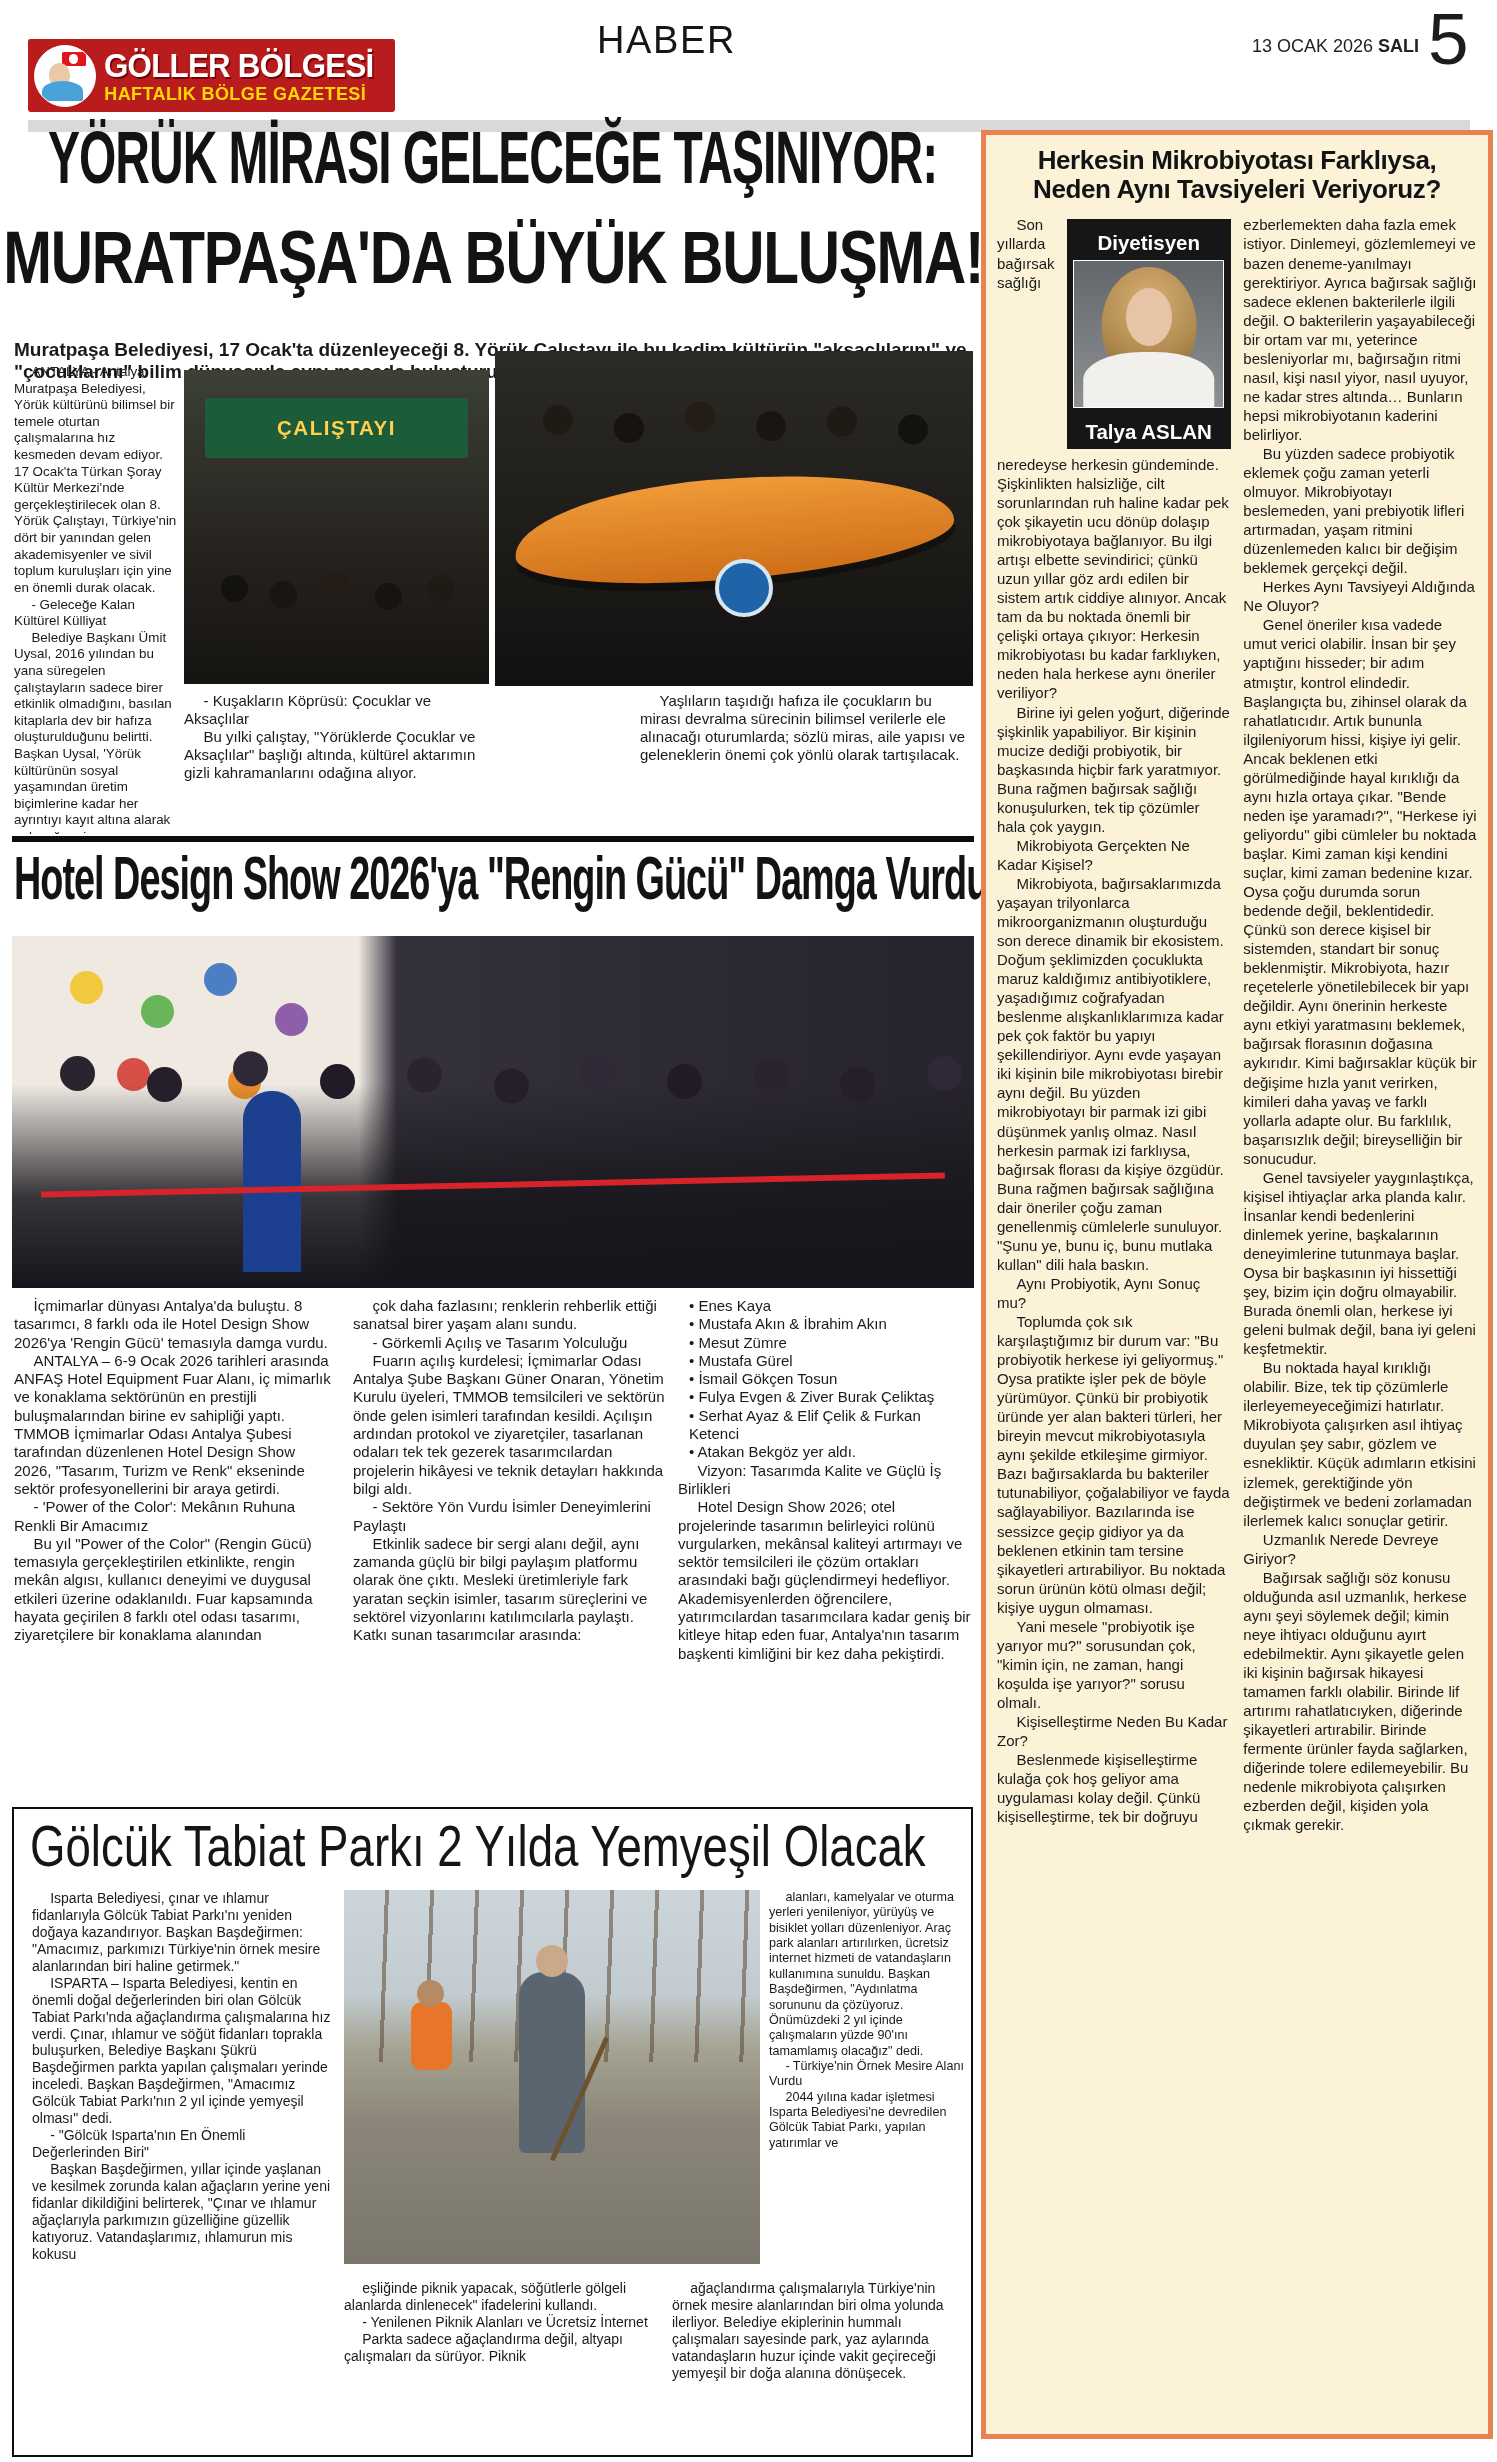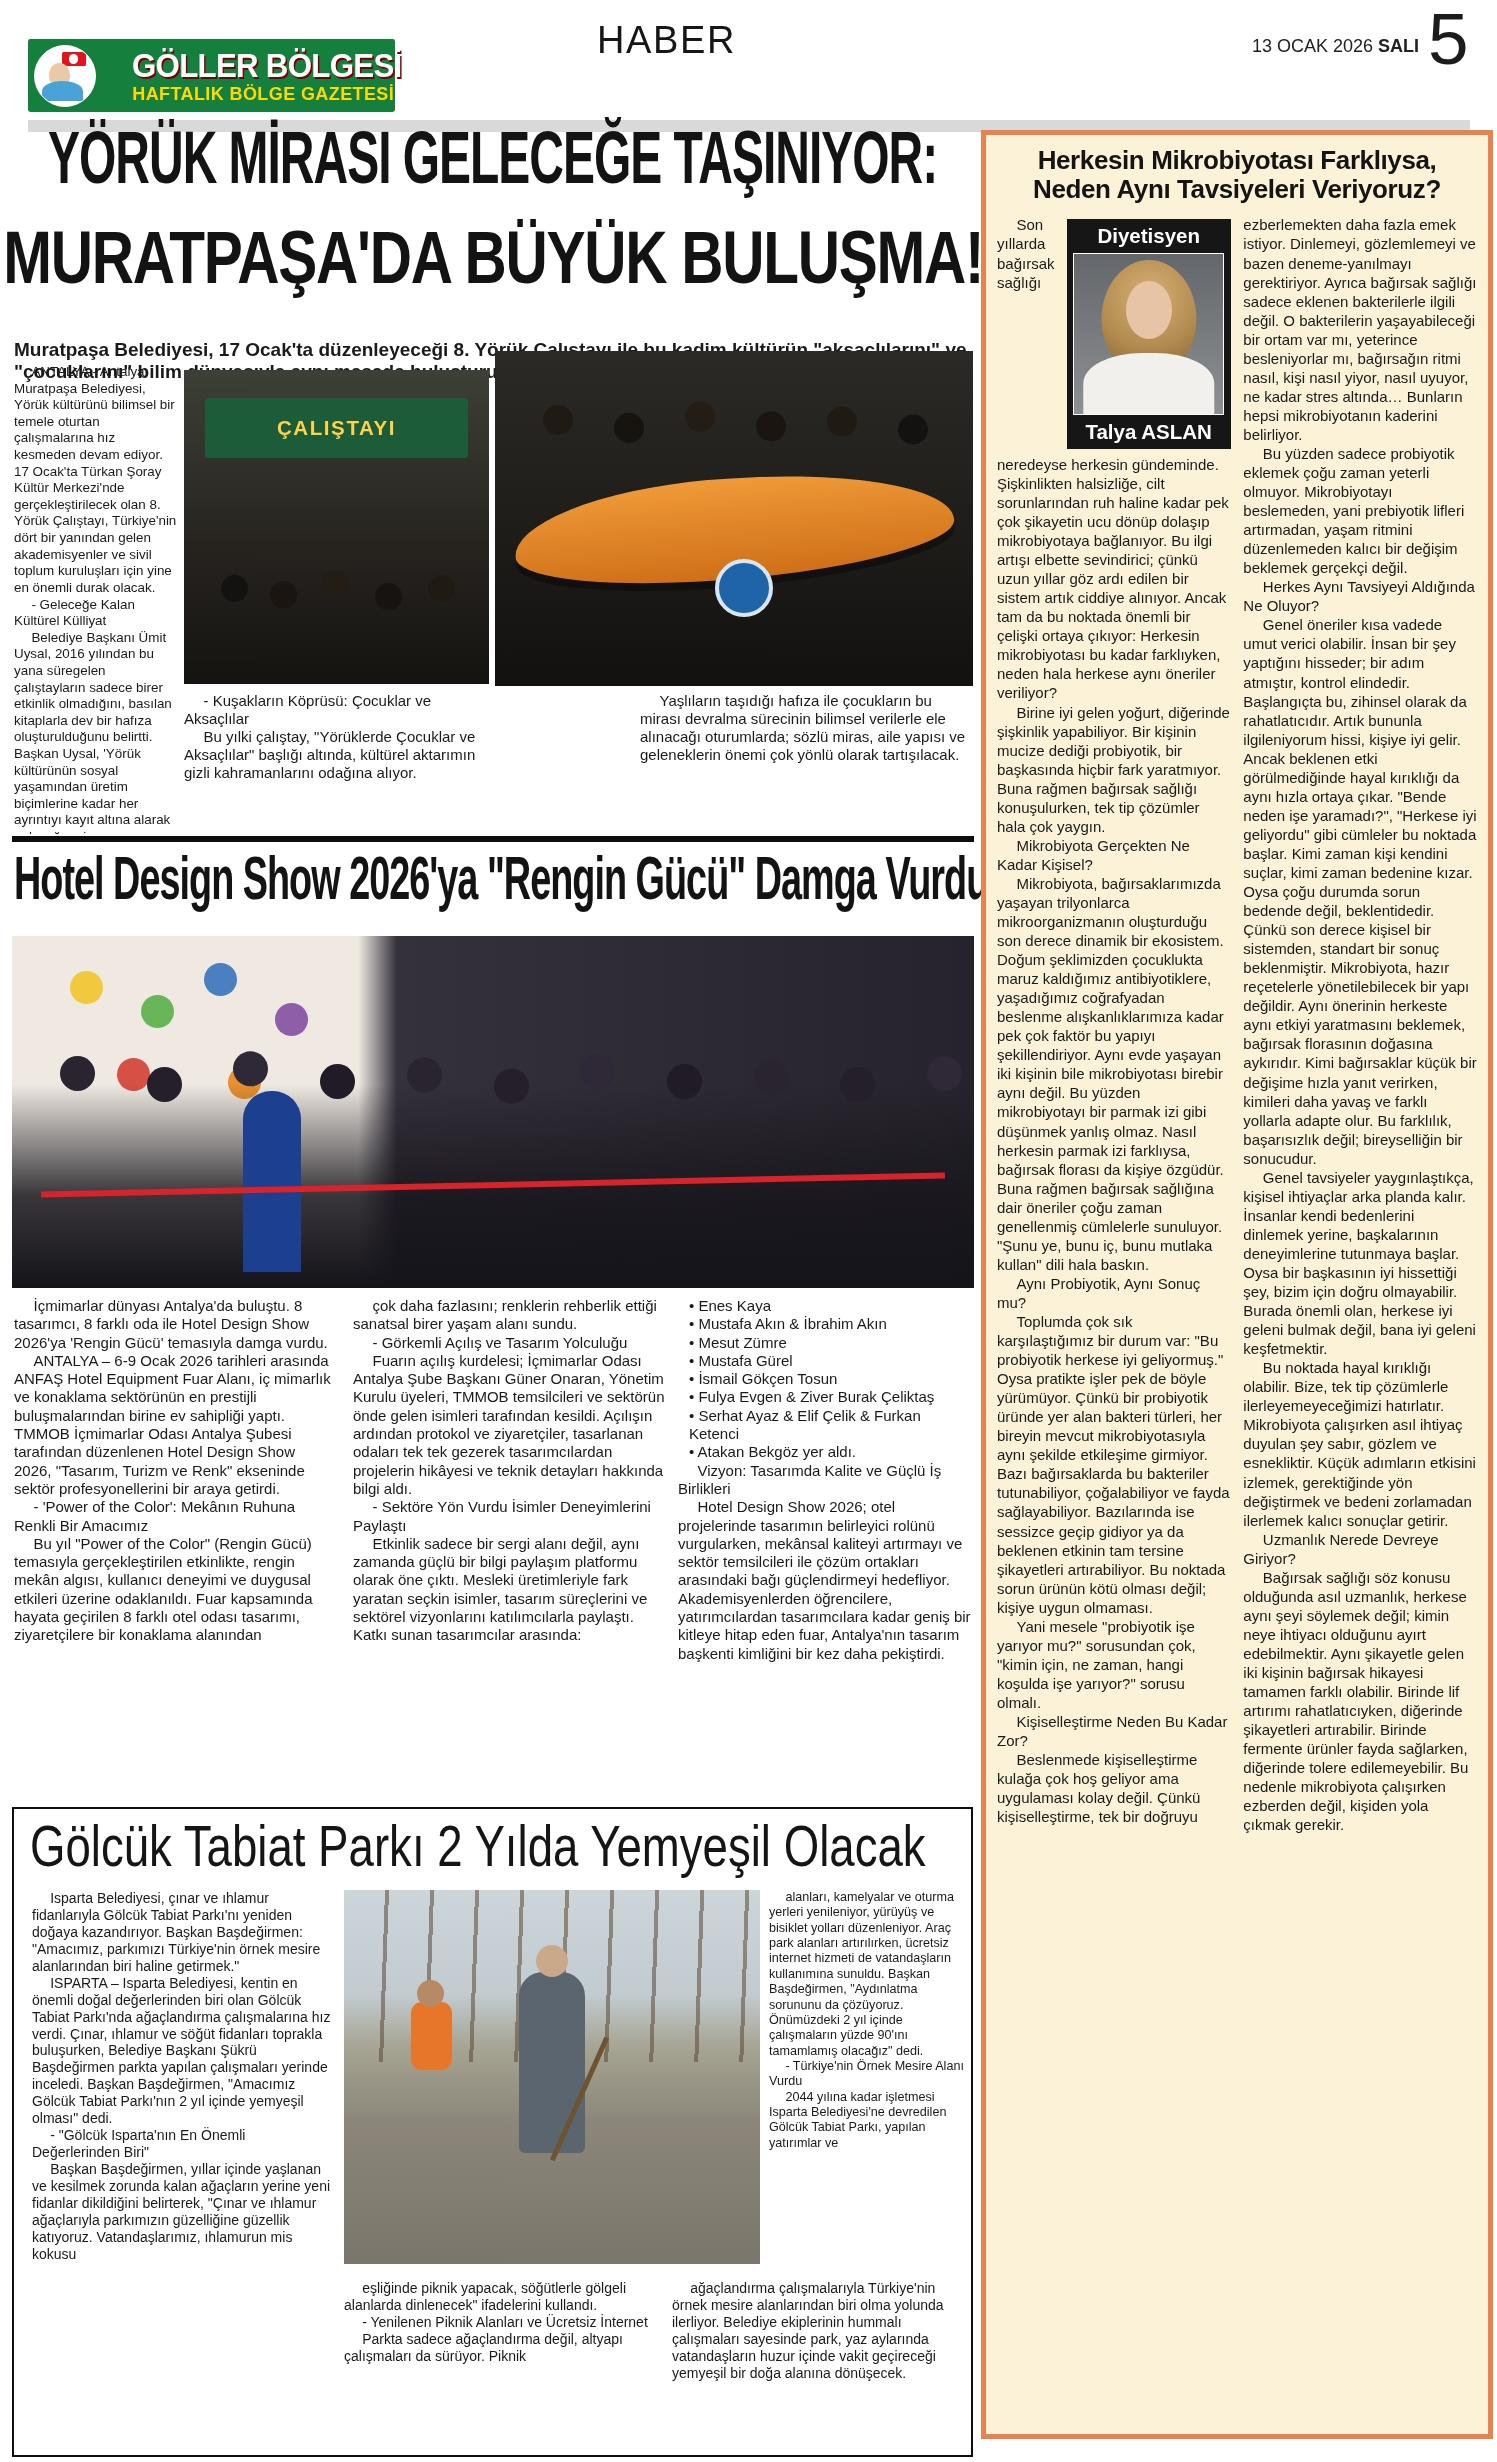--- a/index.html
+++ b/index.html
@@ -1,19 +1,19 @@
 <!DOCTYPE html>
 <html lang="tr" style="font-size:12.6px"><head>
 <meta charset="utf-8">
 <style>
   html,body{margin:0;padding:0;background:#ffffff;}
   body{width:1498px;height:2462px;position:relative;font-family:"Liberation Sans",sans-serif;color:#1a1a1a;overflow:hidden;}
   .abs{position:absolute;}
   
-  .masthead{left:28px;top:39px;width:367px;height:73px;background:#15803d;border-radius:2.4px;display:flex;align-items:center;gap:28px;}
+  .masthead{left:28px;top:39px;width:367px;height:73px;background:#b91c1c;border-radius:2.4px;display:flex;align-items:center;}
   .emblem{width:60px;height:60px;border-radius:50%;background:#fff;margin-left:6.3px;position:relative;flex:0 0 auto;overflow:hidden;border:1.6px solid #fff;}
   .emblem .flag{position:absolute;left:27px;top:6.3px;width:24px;height:14px;background:#e2141c;border-radius:1.6px;}
   .emblem .flag:after{content:"";position:absolute;left:6.3px;top:2.4px;width:9.5px;height:9.5px;border-radius:50%;background:#fff;}
   .emblem .face{position:absolute;left:14px;top:17.3px;width:20.5px;height:24px;border-radius:50% 50% 45% 45%;background:#e9c9a8;}
   .emblem .sash{position:absolute;left:6.3px;top:35px;width:41px;height:20.5px;border-radius:50% 50% 0 0;background:#4aa3d8;}
   .m-title{margin-left:8px;line-height:1;}
   .m-title .t1{font-weight:900;font-size:34px;color:#fff;letter-spacing:-0.8px;text-shadow:1.6px 1.6px 0 #7a0006;transform:scaleX(.92);transform-origin:left;white-space:nowrap;}
   .m-title .t2{font-weight:700;font-size:18px;color:#ffd800;letter-spacing:0.4px;margin-top:3.2px;white-space:nowrap;}
   .haber{left:597px;top:19px;font-size:38px;letter-spacing:1.6px;color:#161616;}
   .dateline{left:1252px;top:36px;font-size:18px;color:#222;white-space:nowrap;}
@@ -74,21 +74,21 @@
   .ph-golcuk .shovel{position:absolute;left:56%;top:38%;width:4.7px;height:134px;background:#6d5330;transform:rotate(24deg);}
   .g-below{left:344px;top:2280px;width:317px;height:167px;font-size:14px;line-height:1.22;overflow:hidden;}
   .g-right-n{left:769px;top:1890px;width:200px;height:383px;font-size:12.6px;line-height:1.22;overflow:hidden;}
   .g-right-w{left:672px;top:2280px;width:298px;height:167px;font-size:14px;line-height:1.22;overflow:hidden;}
   
   .sidebar{left:981px;top:130px;width:512px;height:2309px;background:#fbf2d8;border:5.5px solid #e8824e;box-sizing:border-box;overflow:hidden;}
   .sb-title{font-weight:900;font-size:26px;line-height:1.12;text-align:center;padding:11px 14px 8px;color:#141414;letter-spacing:-0.4px;}
   .sb-cols{columns:2;column-gap:12.6px;padding:3.2px 11px;height:2199px;font-size:15px;line-height:1.27;overflow:hidden;}
   .sb-cols p{margin:0;text-indent:1.3em;}
   .sb-photo{float:right;width:164px;height:230px;background:#161616;margin:3.2px 0 6.3px 8px;display:flex;flex-direction:column;}
-  .sb-photo .lab{color:#fff;font-weight:900;font-size:20.5px;text-align:center;padding:4px 8px;}
+  .sb-photo .lab{color:#fff;font-weight:900;font-size:20.5px;text-align:center;padding:4px 8px;margin-top:7px;}
   .sb-photo .pic{flex:1;margin:0 6.3px;position:relative;background:linear-gradient(180deg,#63676b,#8d9093);overflow:hidden;border:1.6px solid #fff;}
   .sb-photo .hair{position:absolute;left:50%;top:6.3px;transform:translateX(-50%);width:95px;height:118px;border-radius:50%;background:radial-gradient(circle at 50% 30%,#d9b078 0%,#b08a4e 55%,#7c6136 100%);}
   .sb-photo .face{position:absolute;left:50%;top:27px;transform:translateX(-50%);width:46px;height:58px;border-radius:50%;background:#e8c4a6;}
   .sb-photo .coat{position:absolute;left:50%;bottom:-6.3px;transform:translateX(-50%);width:88%;height:42%;border-radius:45% 45% 0 0;background:#f2f0ec;}
 </style>
 </head>
 <body>
 
 <div class="abs masthead">
   <div class="emblem">

